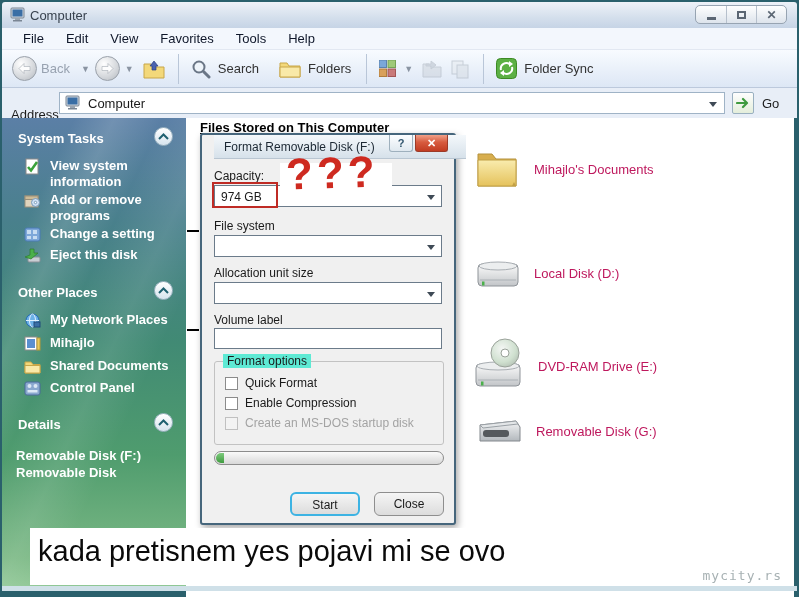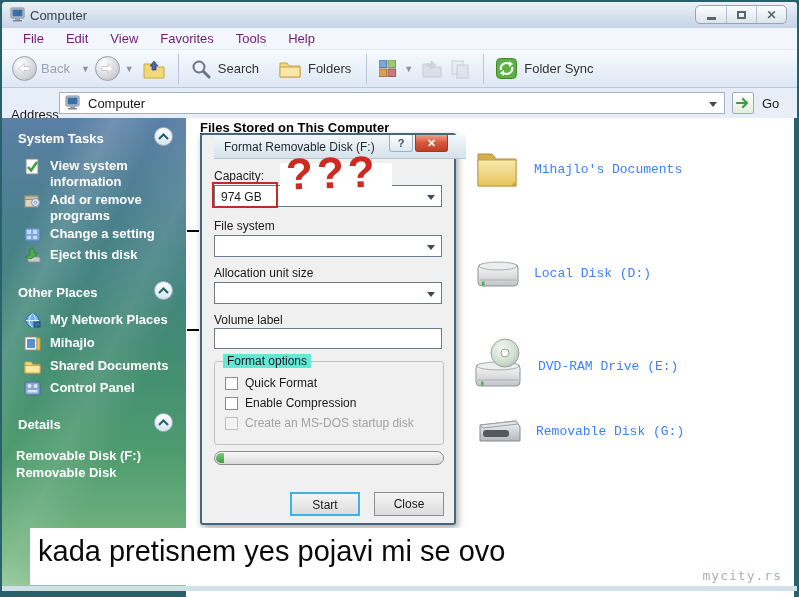--- a/index.html
+++ b/index.html
@@ -17,21 +17,21 @@
     background:linear-gradient(#fefefe,#dde4ec); }
   .win-btn { width:30px; display:flex; align-items:center; justify-content:center; border-left:1px solid #b6c0cc; cursor:default; }
   .win-btn:first-child { border-left:none; }
   .glyph-min { width:9px; height:3px; background:#5b6673; margin-top:7px; }
   .glyph-max { width:9px; height:8px; border:2px solid #5b6673; }
   .glyph-close { font-size:12px; font-weight:bold; color:#5b6673; line-height:1; }
 
   
   .menubar { left:2px; top:28px; width:795px; height:22px; background:#f3f7fd;
     border-bottom:1px solid #e2e8f2; display:flex; align-items:center; padding-left:10px; }
-  .menu-item { font-size:13px; color:#701a75; padding:0 11px; }
+  .menu-item { font-size:13px; color:#0f172a; padding:0 11px; }
 
   
   .toolbar { left:2px; top:50px; width:795px; height:38px;
     background:linear-gradient(#f8fbff,#dde7f5); border-bottom:1px solid #bcc9dc;
     display:flex; align-items:center; padding-left:10px; }
   .tb-text { font-size:13px; color:#333; margin:0 6px 0 4px; }
   .tb-text.dim { color:#98a2b0; }
   .circle-btn { width:25px; height:25px; border-radius:50%;
     background:radial-gradient(circle at 35% 30%, #ffffff, #d4d7db 60%, #b3b8be);
     border:1px solid #9aa1aa; display:flex; align-items:center; justify-content:center; }
@@ -68,21 +68,21 @@
   .sb-label { font-size:13px; font-weight:bold; color:#fff; line-height:16px; width:124px; }
   .sb-label.wide { width:132px; }
   .sb-detail { position:absolute; left:14px; font-size:13px; font-weight:bold; color:#fff; }
 
   
   .main { left:186px; top:118px; width:608px; height:492px; background:#fff; }
   .files-header { position:absolute; left:14px; top:2px; font-size:13px; font-weight:bold;
     color:#000; text-decoration:underline; }
   .frag { position:absolute; left:1px; width:12px; height:2px; background:#000; }
   .drive-item { position:absolute; display:flex; align-items:center; }
-  .drive-label { font-size:13px; color:#3b82f6; margin-left:14px;font-family:Liberation Mono, monospace; }
+  .drive-label { font-size:13px; color:#be185d; margin-left:14px; }
 
   
   .dialog { left:200px; top:133px; width:256px; height:392px; background:#f0f0f0;
     border:2px solid #46667c; border-radius:3px; box-shadow:2px 3px 7px rgba(0,0,0,.35); z-index:10; }
   .dlg-titlebar { position:absolute; left:12px; top:0; width:100%; height:24px;
     background:linear-gradient(#f4f8fb,#d6e1ea); border-bottom:1px solid #b9c6d2; }
   .dlg-title { position:absolute; left:10px; top:5px; font-size:12px; color:#1c2833; }
   .dlg-btns { position:absolute; right:6px; top:0; display:flex; gap:2px; }
   .dlg-help { width:24px; height:17px; background:linear-gradient(#fdfeff,#dfe8ef);
     border:1px solid #9eb0bd; border-top:none; border-radius:0 0 3px 3px;
@@ -109,21 +109,21 @@
   .cb-row { position:absolute; left:10px; display:flex; align-items:center; }
   .cb { width:13px; height:13px; background:#fff; border:1px solid #8b8b8b; margin-right:7px; }
   .cb.disabled { background:#f3f3f3; border-color:#c0c0c0; }
   .cb-label { font-size:12px; color:#1a1a1a; }
   .cb-label.disabled { color:#a3a3a3; }
   .progress { position:absolute; left:12px; top:316px; width:230px; height:14px;
     border:1px solid #8c8c8c; border-radius:7px; background:linear-gradient(#fafafa,#d8d8d8); overflow:hidden; }
   .progress .chunk { position:absolute; left:1px; top:1px; width:8px; height:10px;
     background:linear-gradient(#7ecb7e,#3f9b3f); border-radius:5px 0 0 5px; }
   .dlg-btn { position:absolute; top:357px; width:70px; height:24px; font-size:12px; color:#1a1a1a;
-    background:linear-gradient(#f5f5f5,#dcdcdc); text-align:center; line-height:22px; border-radius:0; }
+    background:linear-gradient(#f5f5f5,#dcdcdc); text-align:center; line-height:22px; border-radius:6px; }
   .dlg-btn.start { left:88px; border:2px solid #3db3e3; }
   .dlg-btn.close { left:172px; border:1px solid #8e8e8e; }
 
   
   .caption-box { left:30px; top:528px; width:762px; height:57px; background:#fff; z-index:20; }
   .caption-text { position:absolute; left:8px; top:7px; font-size:29px; color:#0a0a0a; white-space:nowrap; }
   .watermark { position:absolute; right:10px; bottom:2px; font-family:"DejaVu Sans Mono", monospace;
     font-size:13px; color:#a7b1b3; letter-spacing:1px; }
   .bottom-strip { left:2px; top:586px; width:795px; height:5px; background:#cfe0e8; z-index:21; }
 </style>

